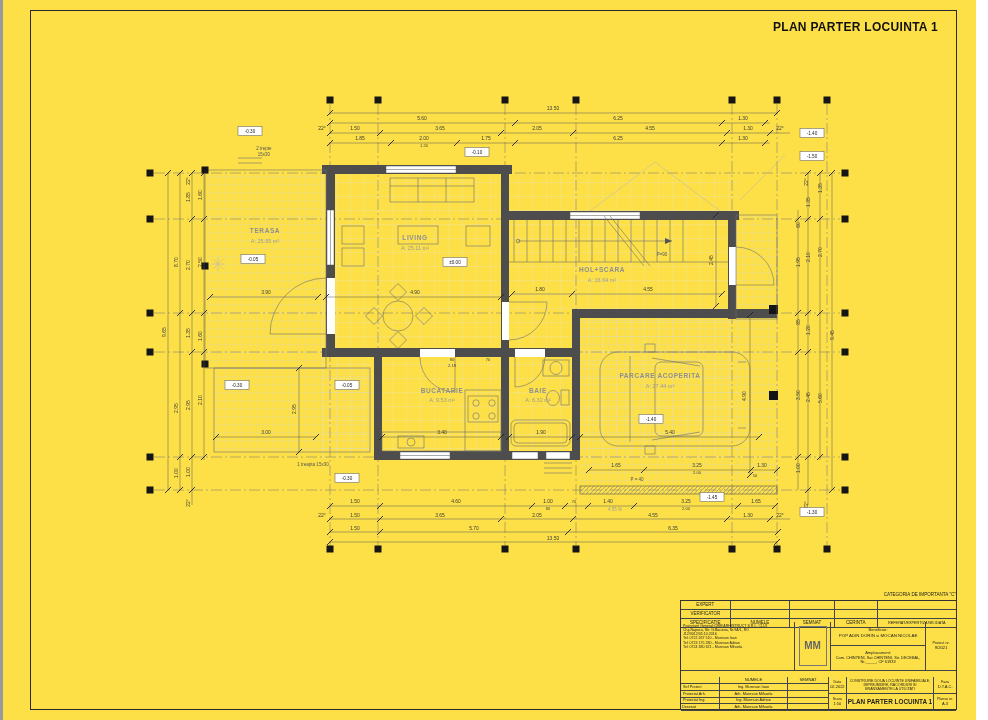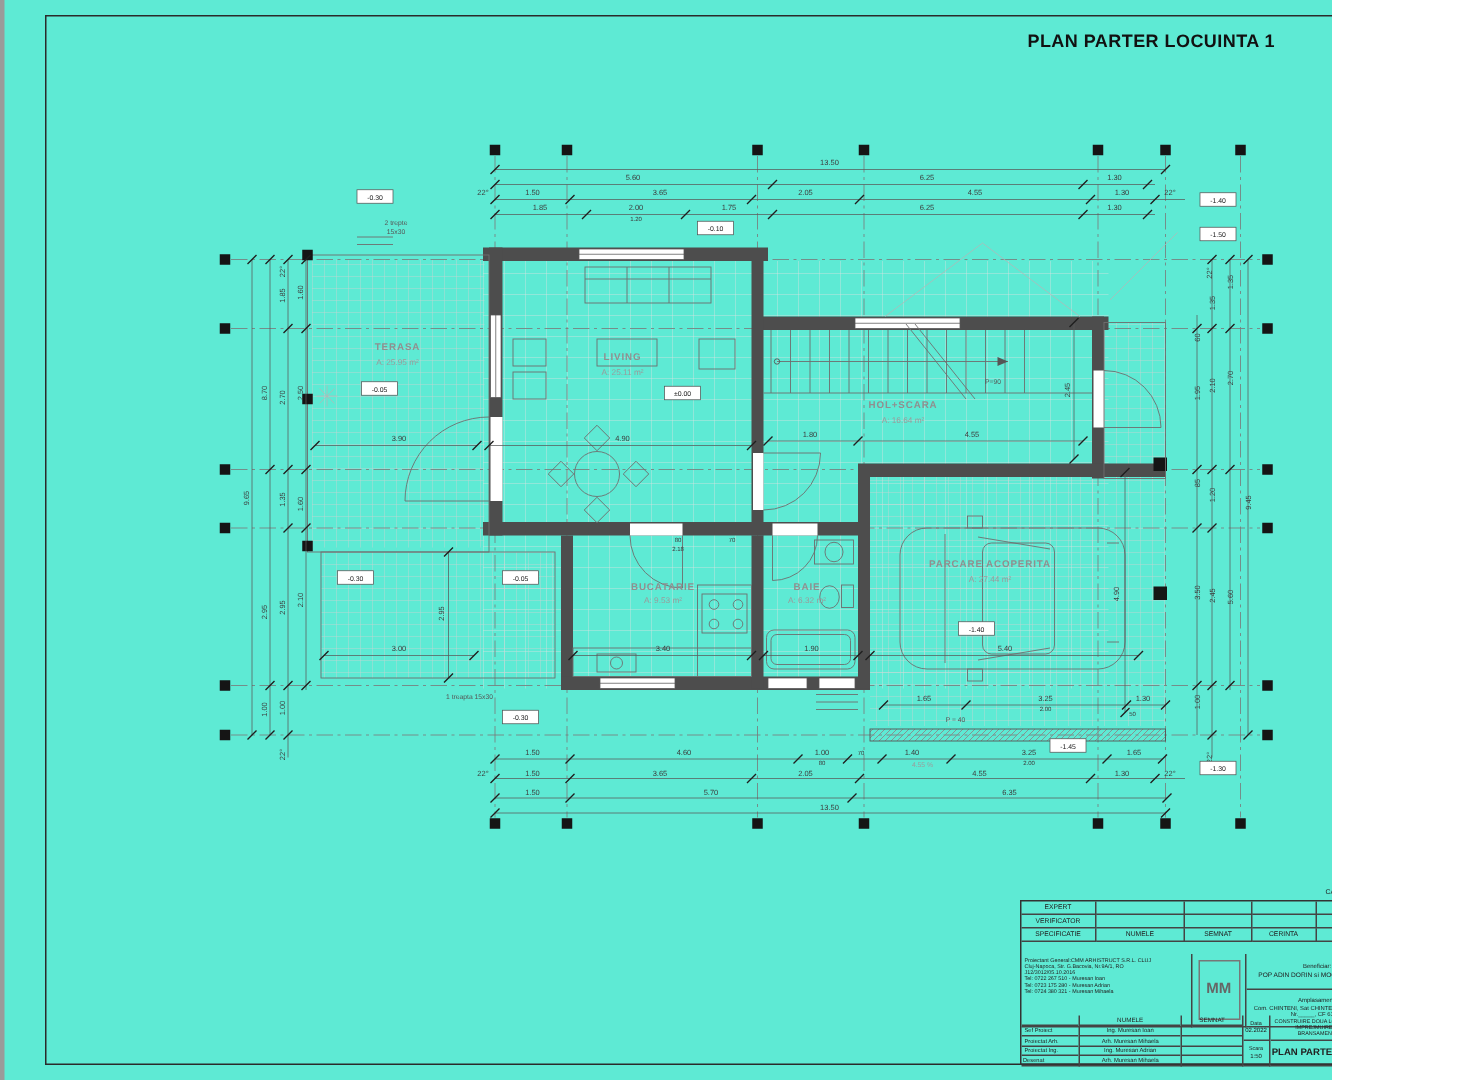--- a/index.html
+++ b/index.html
@@ -1,16 +1,16 @@
 <!DOCTYPE html>
 <html><head>
 <meta charset="utf-8">
 <style>
   html,body{margin:0;padding:0;background:#fff;}
-  .page{position:relative;width:888px;height:720px;background:#5eead4;overflow:hidden;
+  .page{position:relative;width:976px;height:720px;background:#fde047;overflow:hidden;
         font-family:"Liberation Sans",sans-serif;}
   .edge{position:absolute;left:0;top:0;width:3px;height:720px;background:#9a9a9a;}
   .frame{position:absolute;left:30px;top:10px;width:927px;height:700px;border:1px solid #2a2a2a;box-sizing:border-box;}
   .pagetitle{position:absolute;top:20px;right:38px;font-size:12px;font-weight:bold;color:#111;letter-spacing:.3px;}
   svg{position:absolute;left:0;top:0;}
   svg text{font-family:"Liberation Sans",sans-serif;}
   .dim{font-size:5px;fill:#3c3c3c;text-anchor:middle;}
   .dimg{font-size:4.5px;fill:#9b9b9b;text-anchor:middle;}
   .tiny{font-size:4px;}
   .room{font-size:6.5px;font-weight:bold;fill:#8f8f8f;letter-spacing:.6px;text-anchor:middle;}
@@ -414,21 +414,21 @@
       <div class="cell" style="width:43px;"></div>
       <div class="cell" style="width:79px;"></div>
     </div>
     <div class="row" style="top:18px;height:9px;">
       <div class="cell" style="width:50px;">SPECIFICATIE</div>
       <div class="cell" style="width:60px;">NUMELE</div>
       <div class="cell" style="width:45px;">SEMNAT</div>
       <div class="cell" style="width:43px;">CERINTA</div>
       <div class="cell" style="width:79px;font-size:3.8px;">REFERAT/EXPERTIZA NR./DATA</div>
     </div>
-    <div class="row" style="top:35px;height:49px;">
+    <div class="row" style="top:21px;height:49px;">
       <div class="cell" style="width:115px;align-items:flex-start;justify-content:flex-start;text-align:left;padding:2px;font-size:3.6px;">
         <div>
           <div>Proiectant General:CMM ARHISTRUCT S.R.L. CLUJ</div>
           <div>Cluj-Napoca, Str. G.Bacovia, Nr.9A/1, RO</div>
           <div>J12/3012/05.10.2016</div>
           <div>Tel: 0722 267 510 - Muresan Ioan</div>
           <div>Tel: 0723 175 280 - Muresan Adrian</div>
           <div>Tel: 0724 380 321 - Muresan Mihaela</div>
         </div>
       </div>

